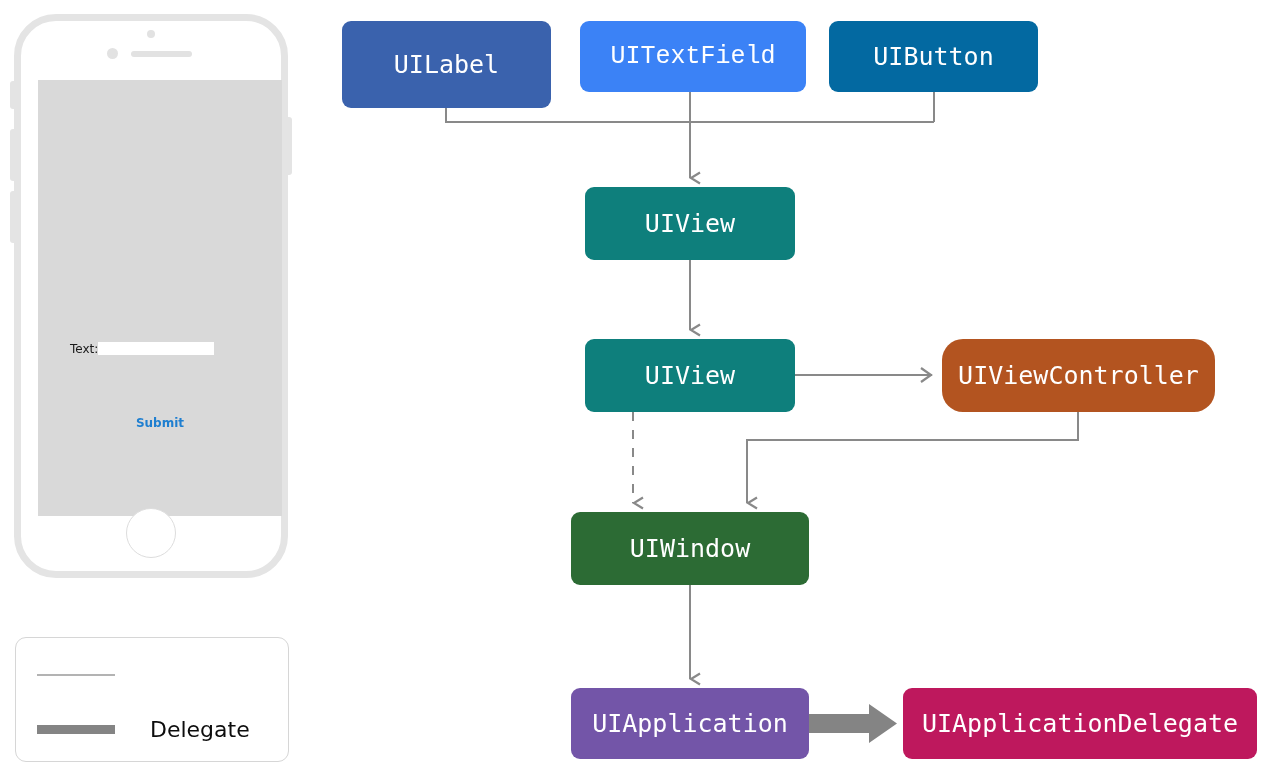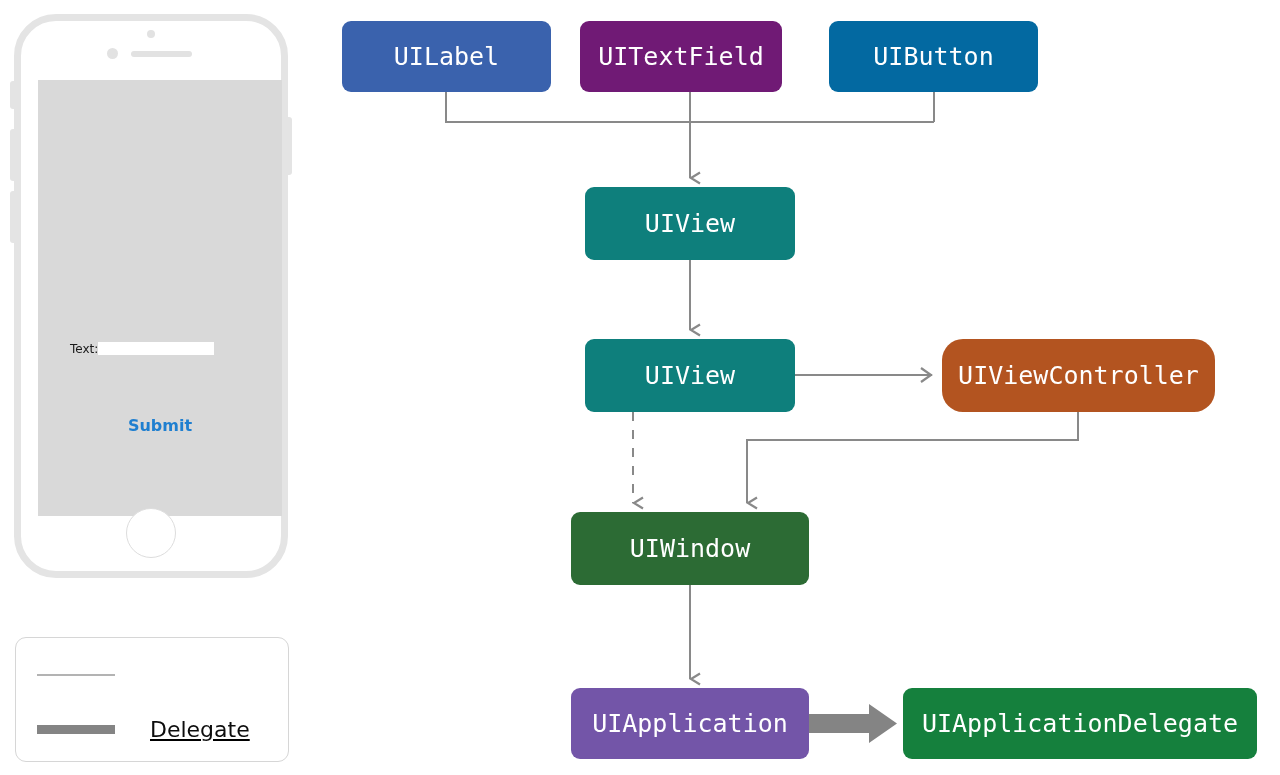--- a/index.html
+++ b/index.html
@@ -133,21 +133,21 @@
     margin-left: 0px;
     padding: 0;
   }
   #screen-submit-button {
     position: absolute;
     left: 0;
     top: 336px;
     width: 244px;
     text-align: center;
     font-family: "DejaVu Sans", sans-serif;
-    font-size: 16px;
+    font-size: 12px;
     font-weight: bold;
     color: #1f7fd0;
     background: transparent;
     border: 0;
     padding: 0;
     cursor: pointer;
   }
 
   
   #legend {
@@ -161,21 +161,21 @@
     box-sizing: border-box;
     background: #ffffff;
     z-index: 6;
   }
   .legend-row {
     position: absolute;
     display: flex;
     align-items: center;
   }
   #legend-row-next { left: 21px; top: 18px; }
-  #legend-row-delegate { left: 21px; top: 80px; text-decoration: underline; }
+  #legend-row-delegate { left: 21px; top: 80px; }
   .legend-swatch-wrap {
     width: 100px;
     display: flex;
     align-items: center;
     justify-content: flex-start;
   }
   #legend-swatch-next {
     width: 78px;
     height: 2px;
     background: #b3b3b3;
@@ -271,40 +271,40 @@
   <g>
     <path d="M690,585 L690,679" fill="none" stroke="#898989" stroke-width="2" marker-end="url(#thin-arrow-down)"></path>
   </g>
 
   <g>
     <path d="M809,714 L869,714 L869,704 L897,723.5 L869,743 L869,733 L809,733 Z" fill="#848484"></path>
   </g>
 </svg>
 
 <div id="nodes-layer">
-    <div class="node" style="left: 342px; top: 21px; width: 209px; height: 71px; background: rgb(58, 98, 173);">
+    <div class="node" style="left: 342px; top: 21px; width: 209px; height: 87px; background: rgb(58, 98, 173);">
       <span>UILabel</span>
     </div>
-    <div class="node" style="left: 580px; top: 21px; width: 202px; height: 71px; background: #701a75;">
+    <div class="node" style="left: 580px; top: 21px; width: 226px; height: 71px; background: #3b82f6; font-family: Liberation Mono, monospace;">
       <span>UITextField</span>
     </div>
     <div class="node" style="left: 829px; top: 21px; width: 209px; height: 71px; background: #0369a1;">
       <span>UIButton</span>
     </div>
     <div class="node" style="left: 585px; top: 187px; width: 210px; height: 73px; background: rgb(14, 127, 124);">
       <span>UIView</span>
     </div>
     <div class="node" style="left: 585px; top: 339px; width: 210px; height: 73px; background: rgb(14, 127, 124);">
       <span>UIView</span>
     </div>
     <div class="node" style="left: 942px; top: 339px; width: 273px; height: 73px; background: rgb(179, 84, 32); border-radius: 21px;">
       <span>UIViewController</span>
     </div>
     <div class="node" style="left: 571px; top: 512px; width: 238px; height: 73px; background: rgb(44, 107, 52);">
       <span>UIWindow</span>
     </div>
     <div class="node" style="left: 571px; top: 688px; width: 238px; height: 71px; background: rgb(115, 85, 168);">
       <span>UIApplication</span>
     </div>
-    <div class="node" style="left: 903px; top: 688px; width: 354px; height: 71px; background: #15803d;">
+    <div class="node" style="left: 903px; top: 688px; width: 354px; height: 71px; background: #be185d;">
       <span>UIApplicationDelegate</span>
     </div>
   </div>
 
 </body></html>

